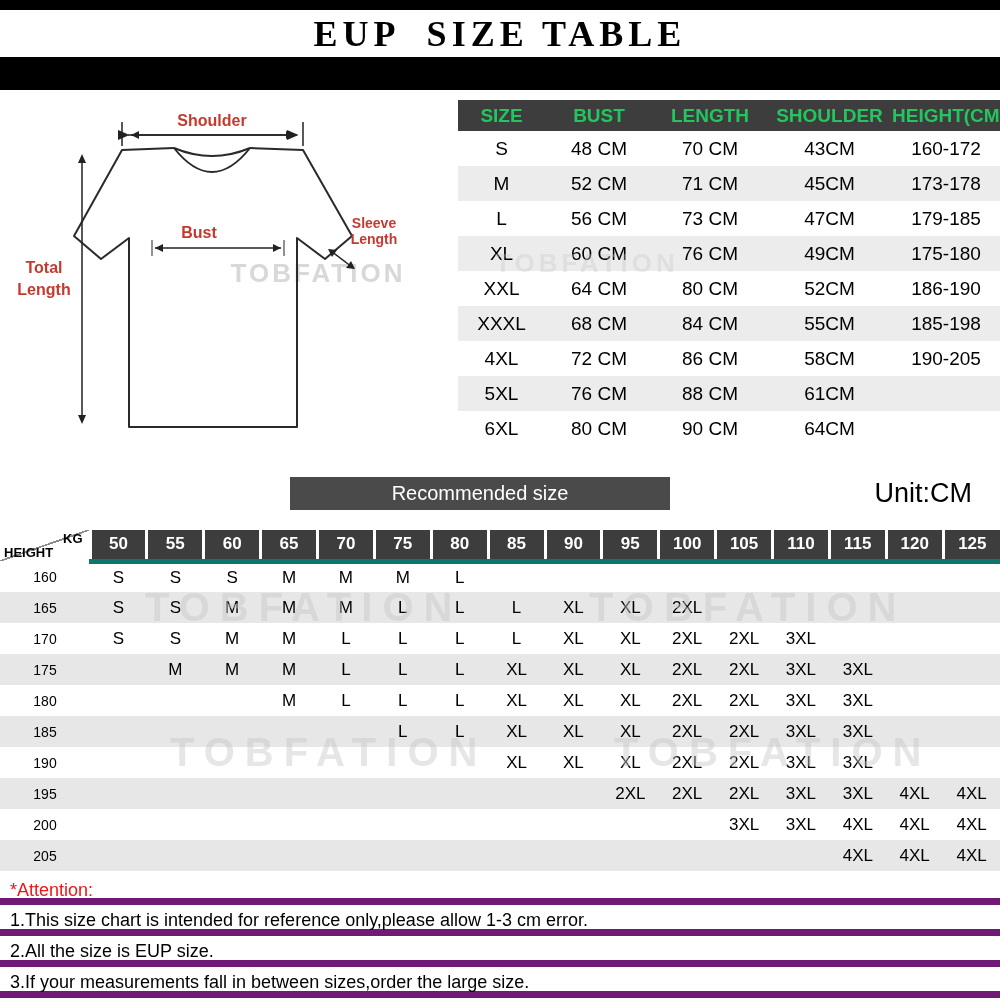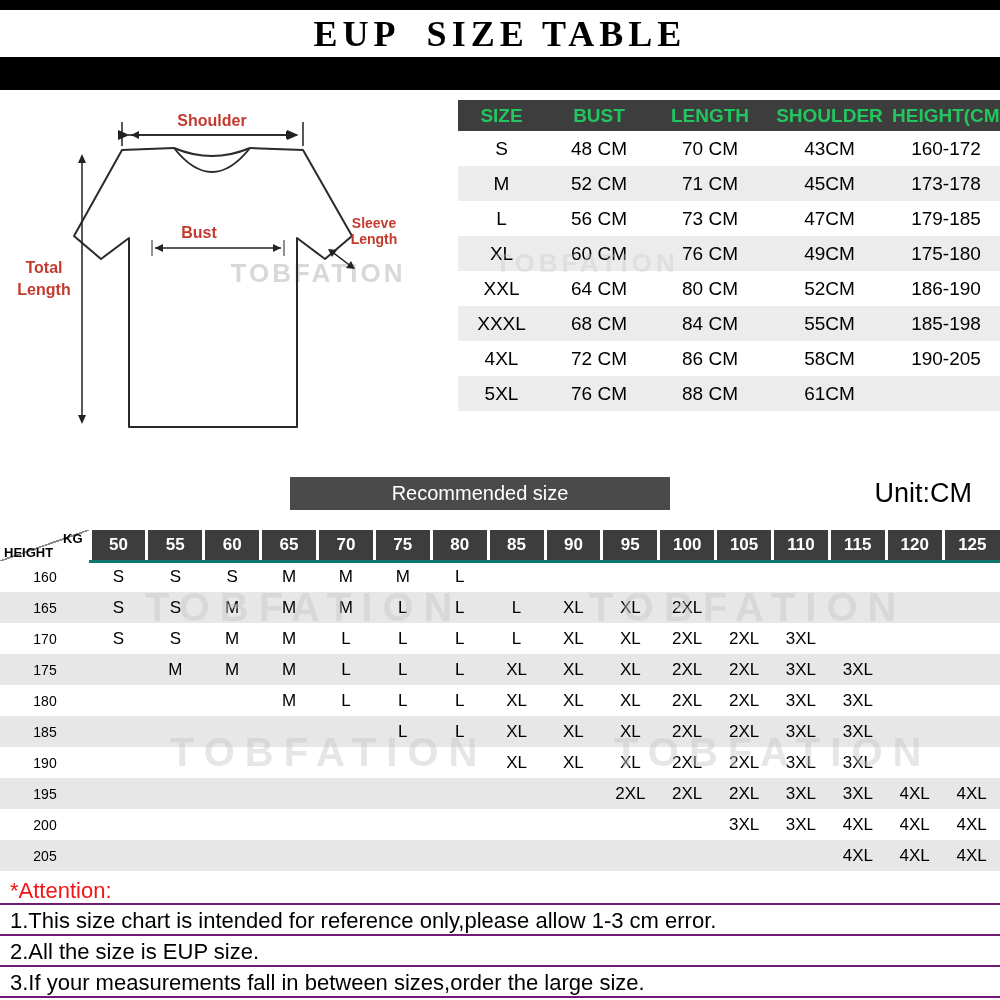--- a/index.html
+++ b/index.html
@@ -20,32 +20,32 @@
   .size-table th { background:#3d3d3d; color:#22c55e; font-size:19px; font-weight:bold; height:31px; text-align:center; }
   .size-table td { text-align:center; font-size:19px; font-weight:500; color:#000; height:35px; }
   .size-table tbody tr:nth-child(even) { background:#ececec; }
 
   
   .recommended-bar { position:absolute; top:477px; left:290px; width:380px; height:33px; background:#4a4a4a; color:#fff; font-size:20px; display:flex; align-items:center; justify-content:center; }
   .unit-label { position:absolute; top:478px; right:28px; font-size:27px; color:#000; }
 
   
   .matrix { position:absolute; top:530px; left:0; width:1000px; border-collapse:collapse; table-layout:fixed; }
-  .matrix th.wcell { background:#3d3d3d; color:#fff; font-size:17px; font-weight:bold; height:31px; border-left:3px solid #fff; border-bottom:3px solid #0f766e; }
+  .matrix th.wcell { background:#3d3d3d; color:#fff; font-size:17px; font-weight:bold; height:31px; border-left:3px solid #fff; border-bottom:5px solid #0f766e; }
   .matrix th.corner { width:90px; background:#fff; border:none; position:relative; height:31px;
     background-image:linear-gradient(to bottom right, transparent 48.5%, #8a8a8a 48.5%, #8a8a8a 51.5%, transparent 51.5%); }
   .corner .kg { position:absolute; top:1px; right:6px; font-size:13px; font-weight:bold; color:#000; }
   .corner .ht { position:absolute; bottom:1px; left:4px; font-size:13px; font-weight:bold; color:#000; }
   .matrix td { text-align:center; font-size:17px; font-weight:500; color:#000; height:31px; }
   .matrix td.hcell { font-size:14px;margin-top:48px; }
   .matrix tbody tr:nth-child(even) { background:#e7e7e7; }
 
   
   .attention { position:absolute; top:876px; left:0; width:1000px; }
-  .attention .row { height:31px; line-height:31px; padding-left:10px; font-size:22px; color:#000; border-bottom:2px solid #701a75; }
+  .attention .row { height:31px; line-height:31px; padding-left:10px; font-size:18px; color:#000; border-bottom:7px solid #701a75; }
   .attention .row.title { color:#f11616; height:29px; line-height:29px; }
 
   
   .wm { position:absolute; color:#c8c8c8; font-weight:bold; pointer-events:none; user-select:none; white-space:pre; }
   .wm.m1 { top:585px; left:145px; font-size:40px; letter-spacing:10px; opacity:.45; }
   .wm.m2 { top:730px; left:170px; font-size:40px; letter-spacing:10px; opacity:.45; }
   .wm.t1 { top:248px; left:495px; font-size:26px; letter-spacing:4px; opacity:.35; }
 </style>
 </head>
 <body>
@@ -165,20 +165,27 @@
             <td>72 CM</td>
             <td>86 CM</td>
             <td>58CM</td>
             <td>190-205</td>
           </tr>
           <tr>
             <td>5XL</td>
             <td>76 CM</td>
             <td>88 CM</td>
             <td>61CM</td>
+            <td></td>
+          </tr>
+          <tr>
+            <td>6XL</td>
+            <td>80 CM</td>
+            <td>90 CM</td>
+            <td>64CM</td>
             <td></td>
           </tr>
         </tbody>
     </table>
   </div>
 
   <div class="recommended-bar">Recommended size</div>
   <div class="unit-label">Unit:CM</div>
 
   <table class="matrix">

